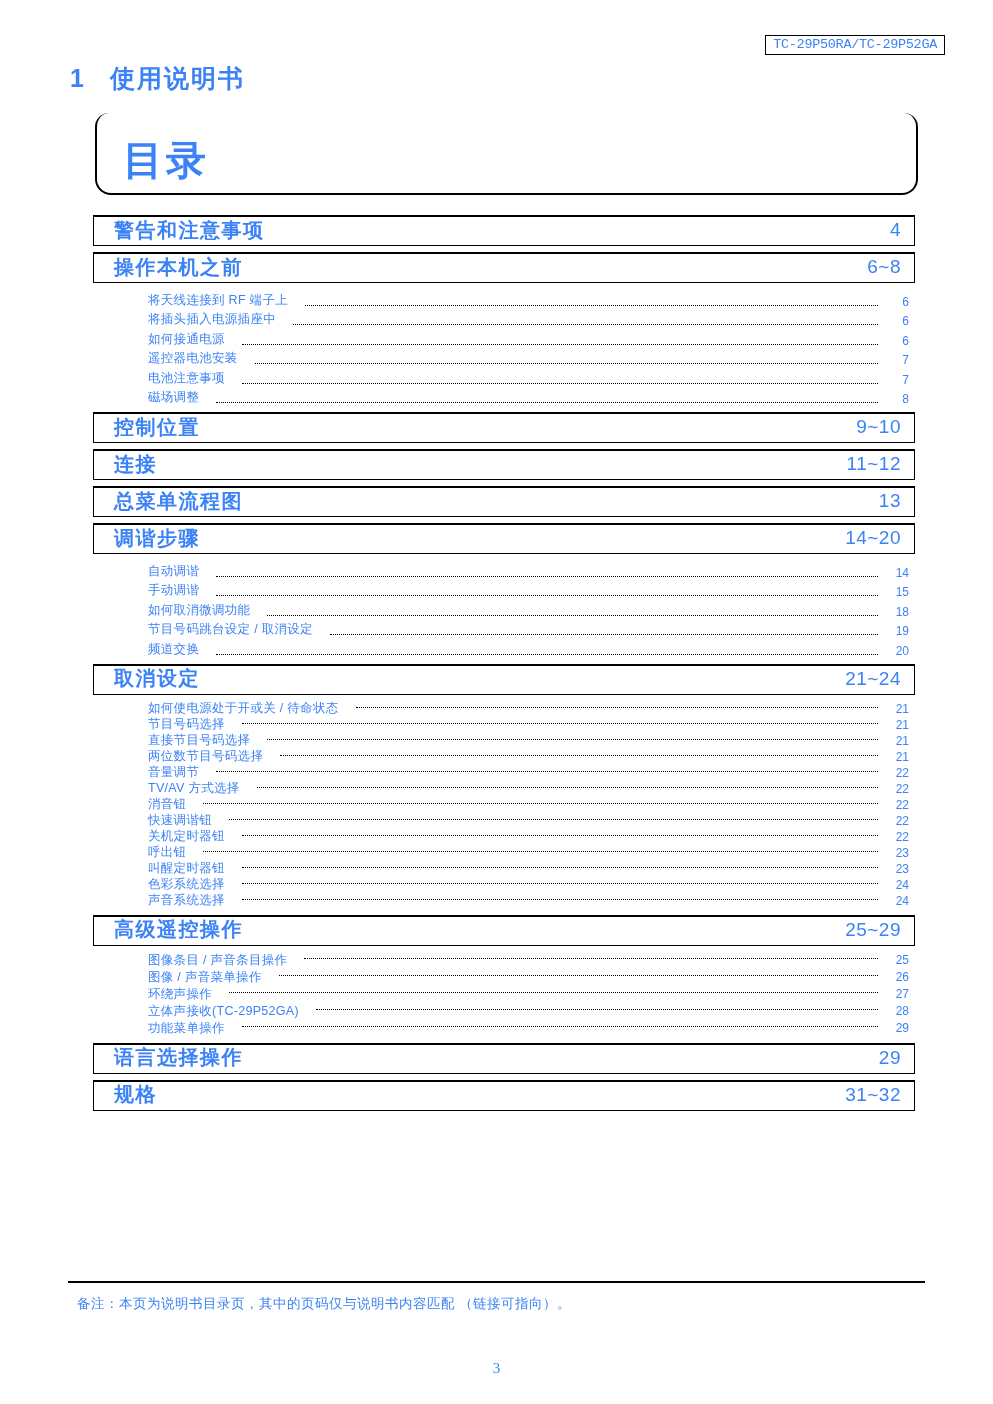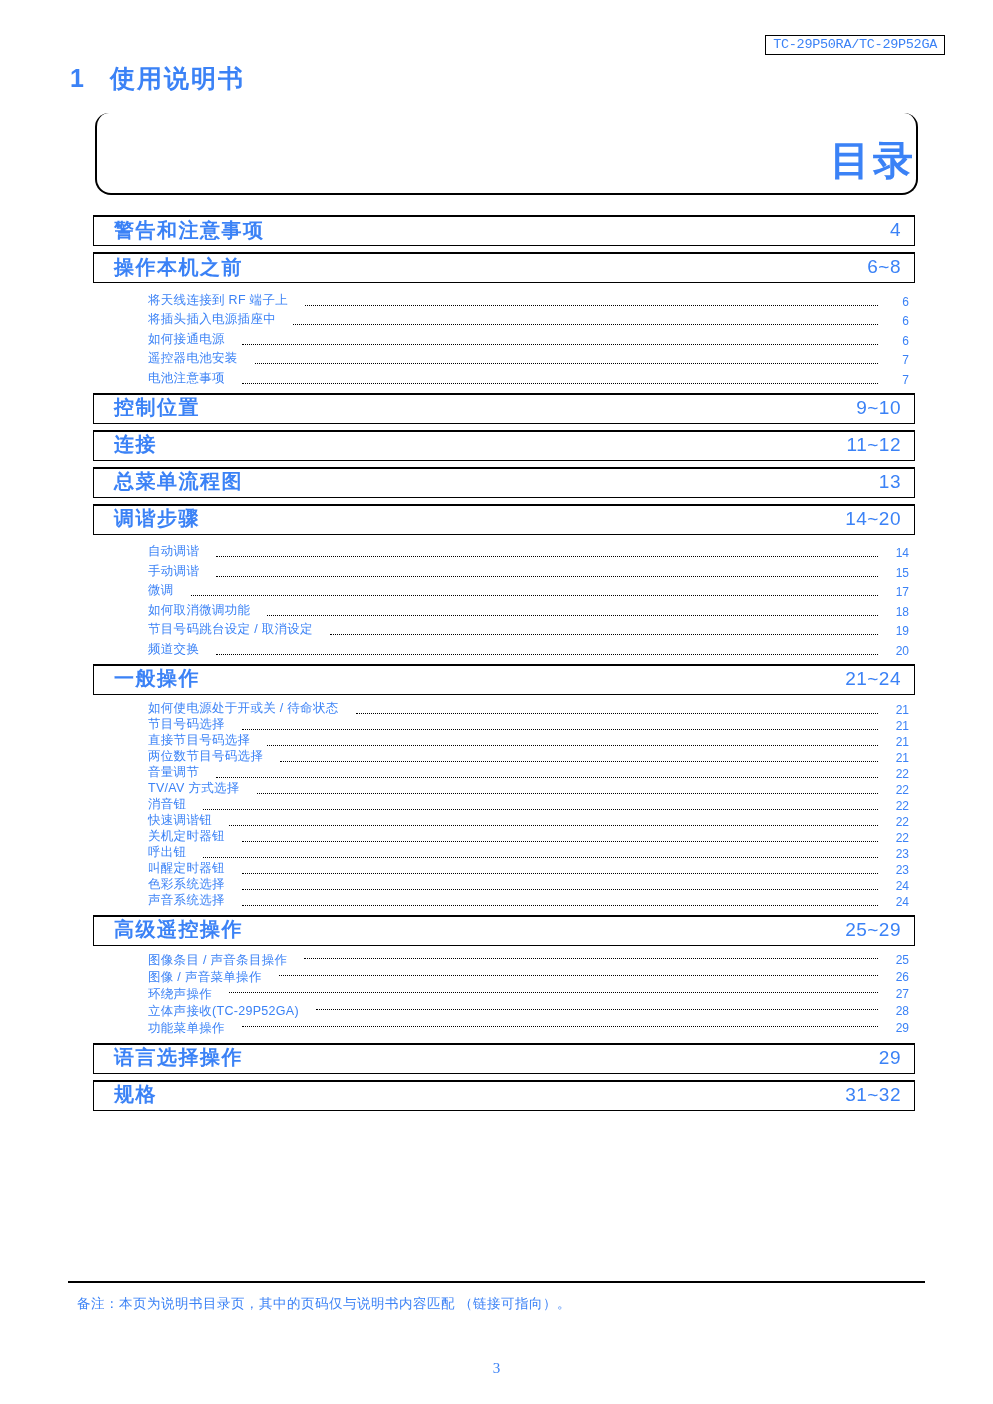--- a/index.html
+++ b/index.html
@@ -28,21 +28,20 @@
     display:flex;align-items:baseline;gap:24px;
     font-size:25px;font-weight:bold;letter-spacing:2px;
   }
   
   .toc-title-box{
     position:absolute;top:113px;left:95px;
     width:823px;height:82px;
     box-sizing:border-box;
     border:2px solid #000;border-top:none;
     border-radius:14px 14px 16px 16px;
-    text-align:right;
   }
   .toc-title{
     font-size:40px;font-weight:bold;
     margin:20px 0 0 26px;
     letter-spacing:3px;
   }
   
   .toc{
     position:absolute;top:215px;left:93px;width:822px;
   }
@@ -61,21 +60,21 @@
   .bar .p{font-size:19px;font-weight:400;letter-spacing:0.5px;white-space:nowrap;}
   .list{
     padding:0 6px 6px 55px;
   }
   .row{
     display:flex;align-items:flex-end;
     cursor:pointer;
     gap:12px;
   }
   .g1 .row,.g2 .row{height:19.5px;}
-  .g3 .row{height:16px;}
+  .g3 .row{height:16px;align-items:center;}
   .g4 .row{height:17px;align-items:center;}
   .row .lbl{font-size:12.5px;white-space:nowrap;letter-spacing:0.3px;}
   .row .dots{
     flex:1;
     border-bottom:1.5px dotted #000;
     margin:0 3px 3px 5px;
     min-width:20px;
   }
   .row .pg{font-size:12px;min-width:16px;text-align:right;}
   
@@ -141,20 +140,25 @@
       <div class="row">
         <span class="lbl">遥控器电池安装</span>
         <span class="dots"></span>
         <span class="pg">7</span>
       </div>
       <div class="row">
         <span class="lbl">电池注意事项</span>
         <span class="dots"></span>
         <span class="pg">7</span>
       </div>
+      <div class="row">
+        <span class="lbl">磁场调整</span>
+        <span class="dots"></span>
+        <span class="pg">8</span>
+      </div>
     </div>
 
     <div class="bar">
       <span class="t">控制位置</span>
       <span class="p">9~10</span>
     </div>
 
     <div class="bar">
       <span class="t">连接</span>
       <span class="p">11~12</span>
@@ -174,43 +178,38 @@
         <span class="lbl">自动调谐</span>
         <span class="dots"></span>
         <span class="pg">14</span>
       </div>
       <div class="row">
         <span class="lbl">手动调谐</span>
         <span class="dots"></span>
         <span class="pg">15</span>
       </div>
       <div class="row">
-        <span class="lbl">微调</span>
-        <span class="dots"></span>
-        <span class="pg">17</span>
-      </div>
-      <div class="row">
         <span class="lbl">如何取消微调功能</span>
         <span class="dots"></span>
         <span class="pg">18</span>
       </div>
       <div class="row">
         <span class="lbl">节目号码跳台设定 / 取消设定</span>
         <span class="dots"></span>
         <span class="pg">19</span>
       </div>
       <div class="row">
         <span class="lbl">频道交换</span>
         <span class="dots"></span>
         <span class="pg">20</span>
       </div>
     </div>
 
     <div class="bar">
-      <span class="t">一般操作</span>
+      <span class="t">取消设定</span>
       <span class="p">21~24</span>
     </div>
     <div class="list g3">
       <div class="row">
         <span class="lbl">如何使电源处于开或关 / 待命状态</span>
         <span class="dots"></span>
         <span class="pg">21</span>
       </div>
       <div class="row">
         <span class="lbl">节目号码选择</span>

